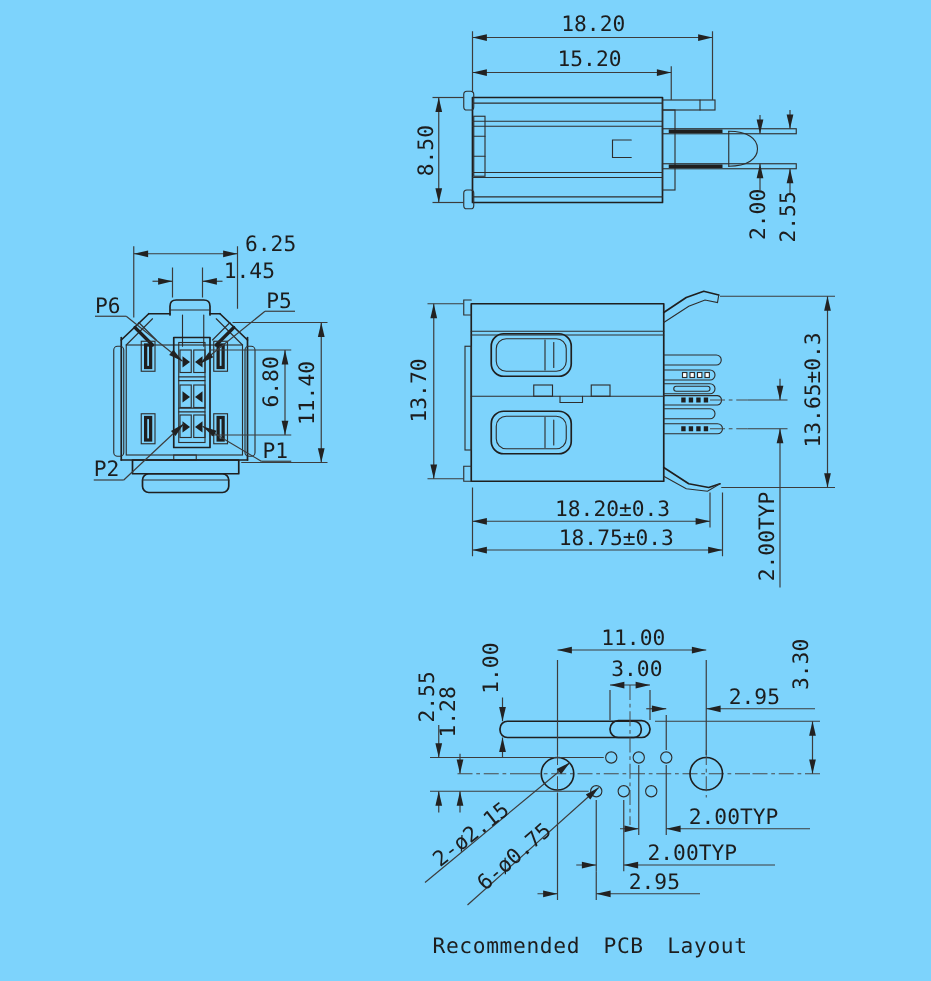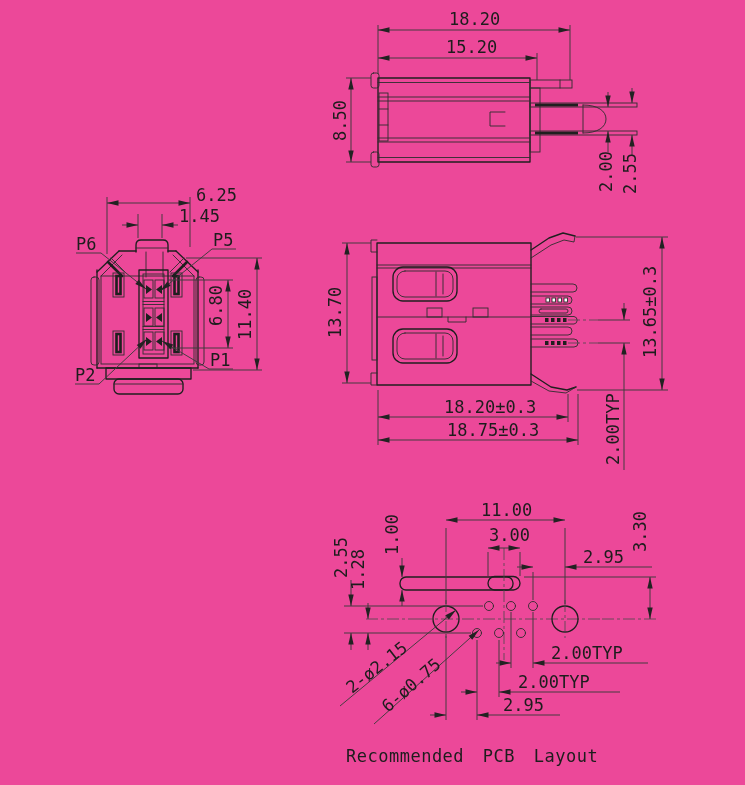--- a/index.html
+++ b/index.html
@@ -1,17 +1,17 @@
 <!DOCTYPE html>
 <html><head>
 <meta charset="utf-8">
 <style>
   html,body { margin:0; padding:0; background:#f2f2f2; }
   .page {
-    position:relative; width:745px; height:785px; background:#ec4899;
+    position:relative; width:745px; height:785px; background:#7dd3fc;
     font-family:"DejaVu Sans Mono","Liberation Mono",monospace;
   }
   svg text {
     font-family:"DejaVu Sans Mono","Liberation Mono",monospace;
     font-size:17px; fill:#1d1d1d;
   }
   svg .cap { font-size:17px; word-spacing:8px; letter-spacing:0.5px; }
   .o  { stroke:#1f1f1f; stroke-width:1.35; fill:none; stroke-linecap:round; stroke-linejoin:round; }
   .i  { stroke:#2e2e2e; stroke-width:0.9;  fill:none; stroke-linecap:round; }
   .th { stroke:#1f1f1f; stroke-width:2.6;  fill:none; stroke-linecap:round; }

